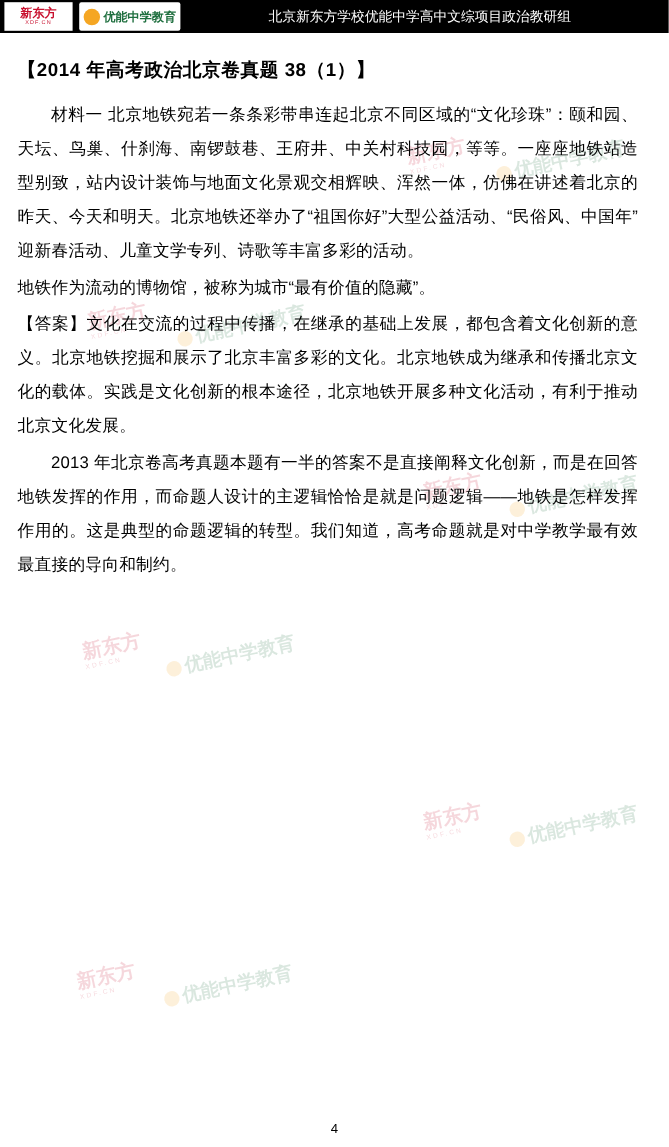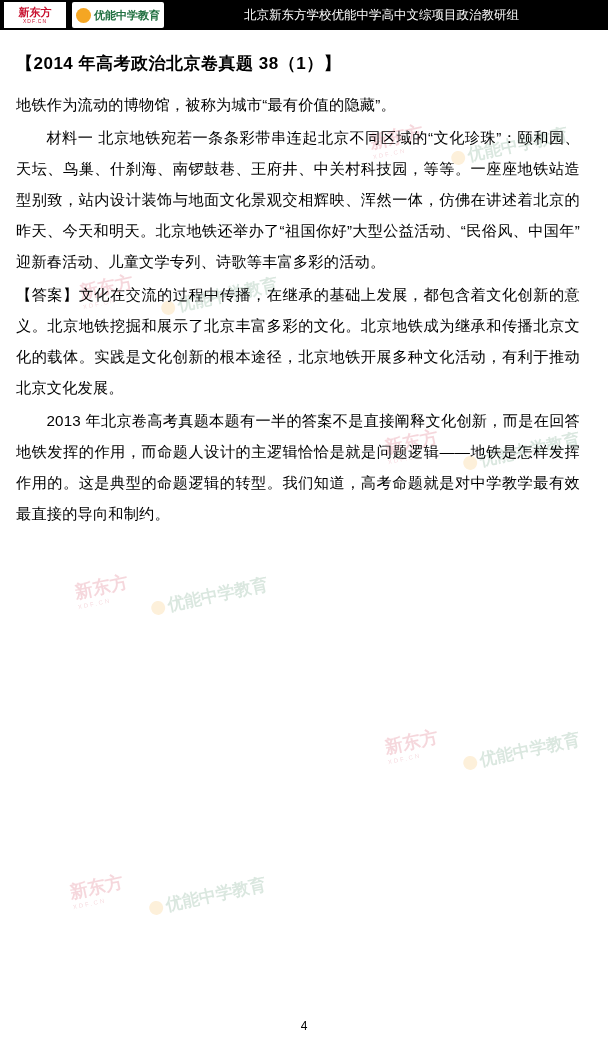--- a/index.html
+++ b/index.html
@@ -208,19 +208,19 @@
     <span>新东方</span><span class="sub">XDF.CN</span>
   </div>
   <div class="wm green" style="left:148px; top:855px;">
     <span class="circ"></span><span>优能中学教育</span>
   </div>
 </div>
 
 <div class="doc">
   <div class="title">【2014 年高考政治北京卷真题 38（1）】</div>
 
+  <p class="para indent">材料一 北京地铁宛若一条条彩带串连起北京不同区域的“文化珍珠”：颐和园、天坛、鸟巢、什刹海、南锣鼓巷、王府井、中关村科技园，等等。一座座地铁站造型别致，站内设计装饰与地面文化景观交相辉映、浑然一体，仿佛在讲述着北京的昨天、今天和明天。北京地铁还举办了“祖国你好”大型公益活动、“民俗风、中国年”迎新春活动、儿童文学专列、诗歌等丰富多彩的活动。</p>
   <p class="para">地铁作为流动的博物馆，被称为城市“最有价值的隐藏”。</p>
-  <p class="para indent">材料一 北京地铁宛若一条条彩带串连起北京不同区域的“文化珍珠”：颐和园、天坛、鸟巢、什刹海、南锣鼓巷、王府井、中关村科技园，等等。一座座地铁站造型别致，站内设计装饰与地面文化景观交相辉映、浑然一体，仿佛在讲述着北京的昨天、今天和明天。北京地铁还举办了“祖国你好”大型公益活动、“民俗风、中国年”迎新春活动、儿童文学专列、诗歌等丰富多彩的活动。</p>
   <p class="para">【答案】文化在交流的过程中传播，在继承的基础上发展，都包含着文化创新的意义。北京地铁挖掘和展示了北京丰富多彩的文化。北京地铁成为继承和传播北京文化的载体。实践是文化创新的根本途径，北京地铁开展多种文化活动，有利于推动北京文化发展。</p>
   <p class="para indent">2013 年北京卷高考真题本题有一半的答案不是直接阐释文化创新，而是在回答地铁发挥的作用，而命题人设计的主逻辑恰恰是就是问题逻辑——地铁是怎样发挥作用的。这是典型的命题逻辑的转型。我们知道，高考命题就是对中学教学最有效最直接的导向和制约。</p>
 </div>
 
 <div class="page-number">4</div>
 
 </body></html>

